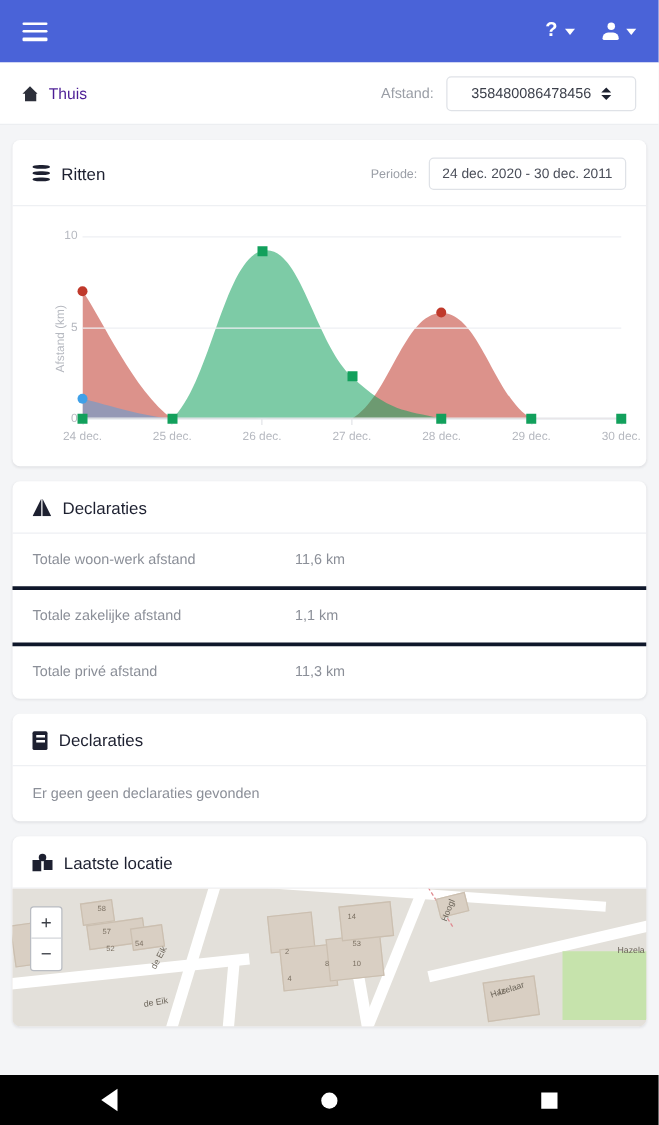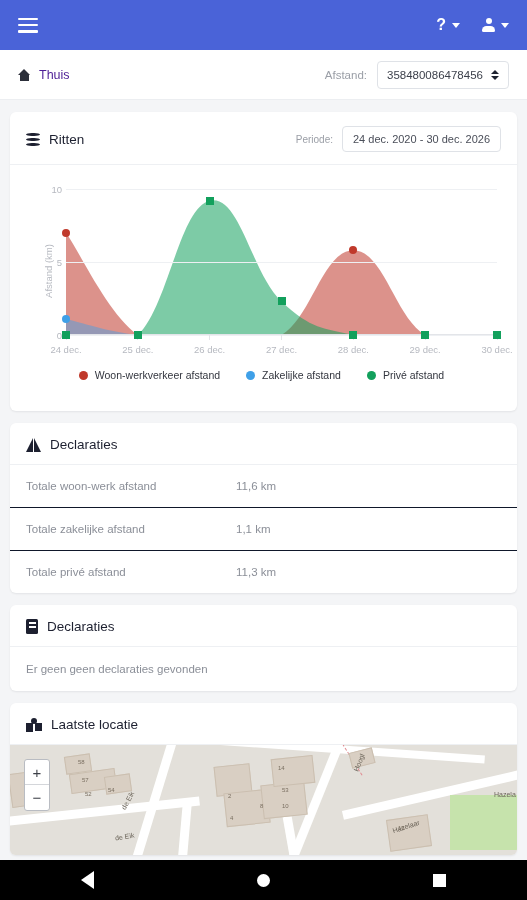--- a/index.html
+++ b/index.html
@@ -34,34 +34,34 @@
     padding: 0 18px; border-bottom: 1px solid #eceef1;
   }
   .crumb { display: flex; align-items: center; gap: 8px; color: #4c1d95; font-size: 12.5px; }
   .home-icon { width: 13px; height: 12px; position: relative; }
   .home-icon::before { content:""; position:absolute; top:0; left:0; width:0; height:0; border-left:6.5px solid transparent; border-right:6.5px solid transparent; border-bottom:6px solid #2c2f3a; }
   .home-icon::after { content:""; position:absolute; bottom:0; left:2px; width:9px; height:7px; background:#2c2f3a; }
   .veh-wrap { display: flex; align-items: center; gap: 10px; }
   .veh-label { color: #9a9ea6; font-size: 11.5px; }
   .veh-select {
     border: 1px solid #dfe2e7; border-radius: 4px; background:#fff;
-    height: 28px; min-width: 132px; padding: 0 9px;
+    height: 28px; min-width: 132px; padding: 0 19px;
     display: flex; align-items: center; justify-content: space-between; gap: 8px;
     font-size: 11.5px; color: #3b3f4a; cursor: pointer;
   }
   .spin { display:flex; flex-direction:column; gap:2px; }
   .spin i { width:0;height:0;border-left:4px solid transparent;border-right:4px solid transparent; }
   .spin i.up { border-bottom:4px solid #1e2230; }
   .spin i.dn { border-top:4px solid #1e2230; }
 
   
   .content { height: 800px; overflow: hidden; padding: 12px 10px 0 10px; }
   .card { background:#fff; border-radius:6px; box-shadow:0 1px 2px rgba(20,25,40,.08); margin-bottom:12px; }
   .card-head { display:flex; align-items:center; justify-content:space-between; padding:14px 16px 12px 16px; border-bottom:1px solid #eef0f3; }
-  .card-title { display:flex; align-items:flex-end; gap:9px; font-size:13.5px; color:#1d2030; }
+  .card-title { display:flex; align-items:flex-start; gap:9px; font-size:13.5px; color:#1d2030; }
 
   
   .ic-db { width:14px; height:14px; position:relative; }
   .ic-db i { position:absolute; left:0; width:14px; height:3.6px; border-radius:50%/50%; background:#1d2030; }
   .ic-db i:nth-child(1){ top:0; } .ic-db i:nth-child(2){ top:5px; } .ic-db i:nth-child(3){ top:10px; }
   .ic-road { width:15px; height:14px; position:relative; overflow:hidden; }
   .ic-road::before { content:""; position:absolute; left:0; bottom:0; width:0;height:0; border-right:7px solid #1d2030; border-top:14px solid transparent; }
   .ic-road::after { content:""; position:absolute; right:0; bottom:0; width:0;height:0; border-left:7px solid #1d2030; border-top:14px solid transparent; }
   .ic-file { width:12px; height:15px; background:#1d2030; border-radius:1.5px; position:relative; }
   .ic-file::after { content:""; position:absolute; top:3px; left:2.5px; width:7px; height:2px; background:#fff; box-shadow:0 4px 0 #fff; }
@@ -87,21 +87,21 @@
   .pt { position:absolute; transform:translate(-50%,50%); }
   .pt.sq { width:8px; height:8px; background:#12a05c; }
   .pt.rd { width:8px; height:8px; background:#c0392b; border-radius:50%; }
   .pt.bl { width:8px; height:8px; background:#3fa0e8; border-radius:50%; }
 
   .legend { display:flex; align-items:center; justify-content:center; gap:26px; padding:8px 0 18px 0; }
   .lg { display:flex; align-items:center; gap:7px; font-size:10.5px; color:#33363f; }
   .dot { width:9px; height:9px; border-radius:50%; }
 
   
-  .stat-row { display:flex; align-items:center; padding:15px 16px; border-bottom:1px solid #0f172a; }
+  .stat-row { display:flex; align-items:center; padding:15px 16px; border-bottom:3px solid #0f172a; }
   .stat-row:last-child { border-bottom:none; }
   .stat-label { width:210px; font-size:11.5px; color:#8b8f98; }
   .stat-val { font-size:11.5px; color:#8b8f98; }
 
   .empty-text { padding:16px; font-size:11.5px; color:#8b8f98; }
 
   
   .map-wrap { position:relative; height:110px; overflow:hidden; border-radius:0 0 6px 6px; background:#e9e5df; }
   .blk { position:absolute; background:#d9cfc3; border:1px solid #cbbfb0; }
   .road { position:absolute; background:#ffffff; }
@@ -167,21 +167,21 @@
         <div class="card-title">
           <span class="ic-db">
               <i></i>
               <i></i>
               <i></i>
             </span>
           <span>Ritten</span>
         </div>
         <div class="periode-wrap">
           <span class="periode-label">Periode:</span>
-          <div class="periode-box">24 dec. 2020 - 30 dec. 2026</div>
+          <div class="periode-box">24 dec. 2020 - 30 dec. 2011</div>
         </div>
       </div>
 
       <div class="chart-body">
         <div class="chart-area">
           <div class="ylabel">Afstand (km)</div>
           <div class="plot">
             <svg id="chart-svg" width="100%" height="100%" viewBox="0 0 460 146" preserveAspectRatio="none" style="position:absolute;left:0;top:0;">
                 <path d="M0,43.80000000000001 C16.099999999999998,65.262 44.46666666666666,124.53800000000001 76.66666666666666,146 C108.86666666666665,167.462 121.13333333333331,146 153.33333333333331,146 C185.5333333333333,146 197.8,163.7828 230,146 C262.2,128.2172 274.46666666666664,61.32000000000001 306.66666666666663,61.32000000000001 C338.8666666666666,61.32000000000001 351.1333333333334,128.2172 383.33333333333337,146 C415.53333333333336,163.7828 443.90000000000003,146 460,146 L460,146 L0,146 Z" fill="#c0392b" fill-opacity="0.55" stroke="none"></path>
                 <path d="M0,146 C16.099999999999998,146 44.46666666666666,174.2072 76.66666666666666,146 C108.86666666666665,117.7928 121.13333333333331,18.731800000000007 153.33333333333331,11.680000000000007 C185.5333333333333,4.628200000000008 197.8,84.2128 230,112.42 C262.2,140.6272 274.46666666666664,138.9482 306.66666666666663,146 C338.8666666666666,153.0518 351.1333333333334,146 383.33333333333337,146 C415.53333333333336,146 443.90000000000003,146 460,146 L460,146 L0,146 Z" fill="#12a05c" fill-opacity="0.55" stroke="none"></path>
@@ -222,34 +222,20 @@
                 <div class="pt sq" style="left: 66.6667%; bottom: 0%;"></div>
                 <div class="pt sq" style="left: 83.3333%; bottom: 0%;"></div>
                 <div class="pt sq" style="left: 100%; bottom: 0%;"></div>
                 <div class="pt rd" style="left: 0%; bottom: 70%;"></div>
                 <div class="pt rd" style="left: 66.6667%; bottom: 58%;"></div>
                 <div class="pt bl" style="left: 0%; bottom: 11%;"></div>
               </div>
           </div>
         </div>
 
-        <div class="legend">
-          <div class="lg">
-            <span class="dot" style="background:#c0392b"></span>
-            <span>Woon-werkverkeer afstand</span>
-          </div>
-          <div class="lg">
-            <span class="dot" style="background:#3fa0e8"></span>
-            <span>Zakelijke afstand</span>
-          </div>
-          <div class="lg">
-            <span class="dot" style="background:#12a05c"></span>
-            <span>Privé afstand</span>
-          </div>
-        </div>
       </div>
     </div>
 
     <div class="card">
       <div class="card-head">
         <div class="card-title">
           <span class="ic-road"></span>
           <span>Declaraties</span>
         </div>
       </div>

